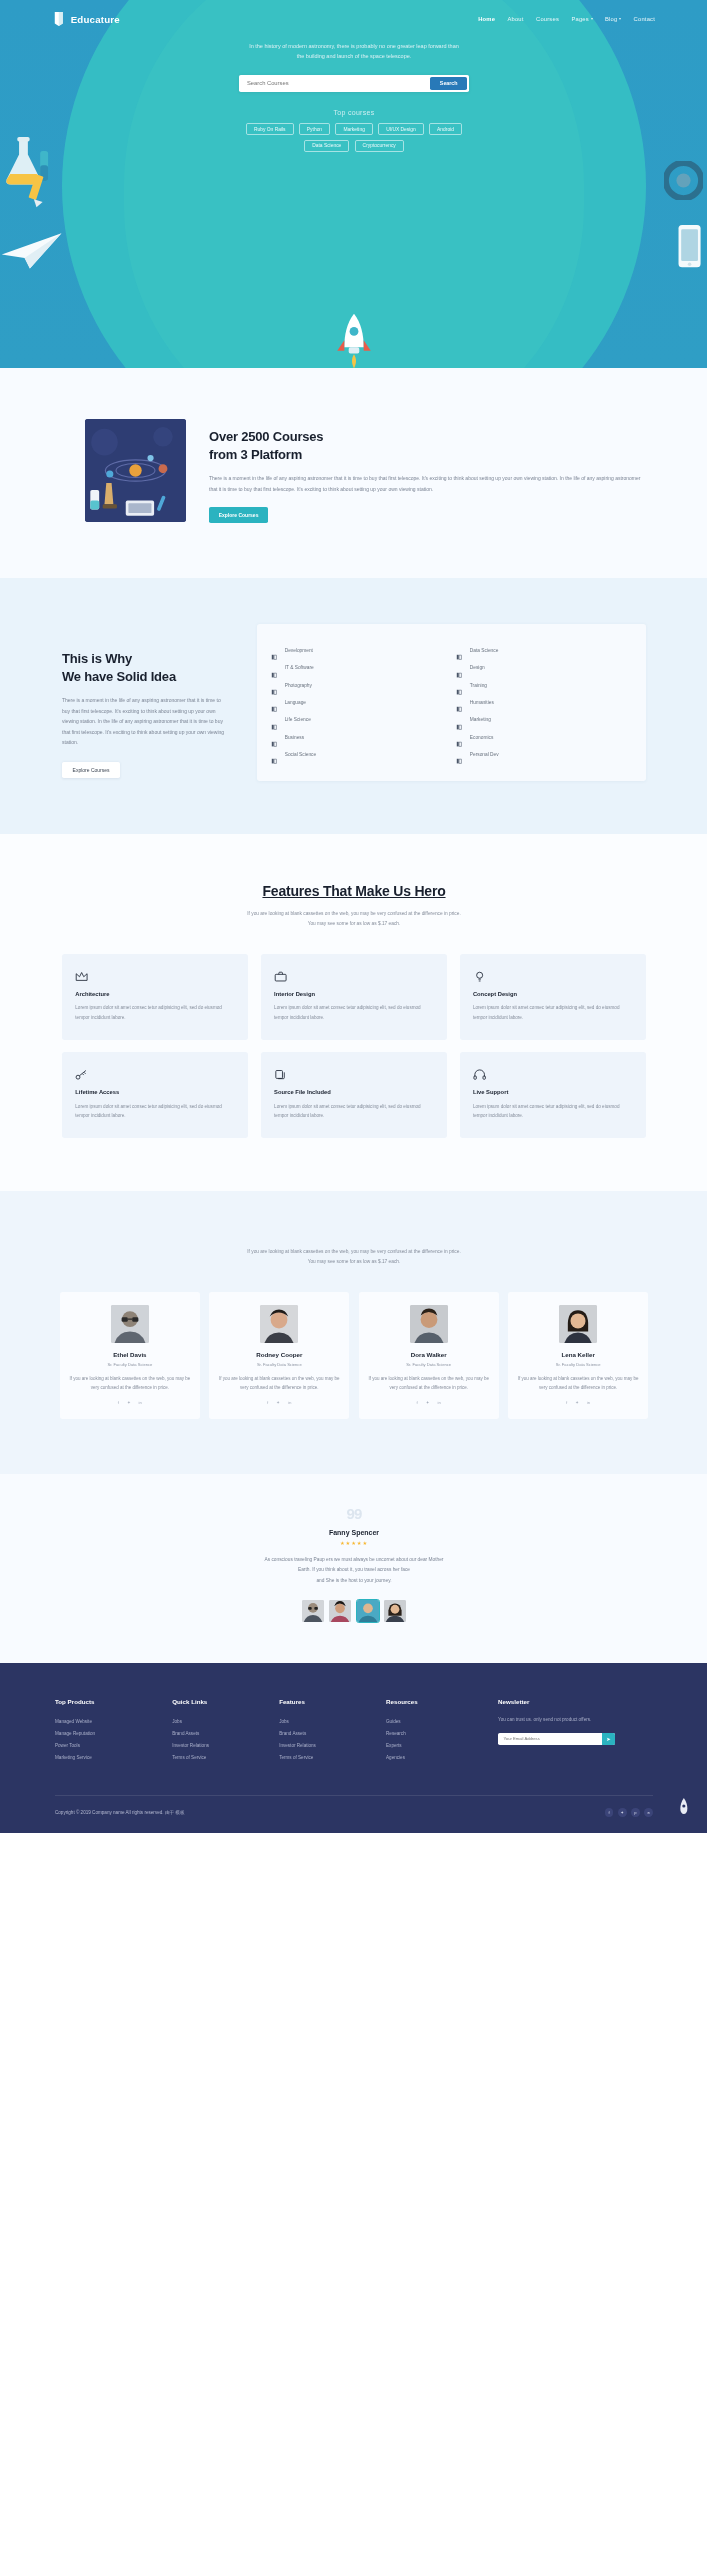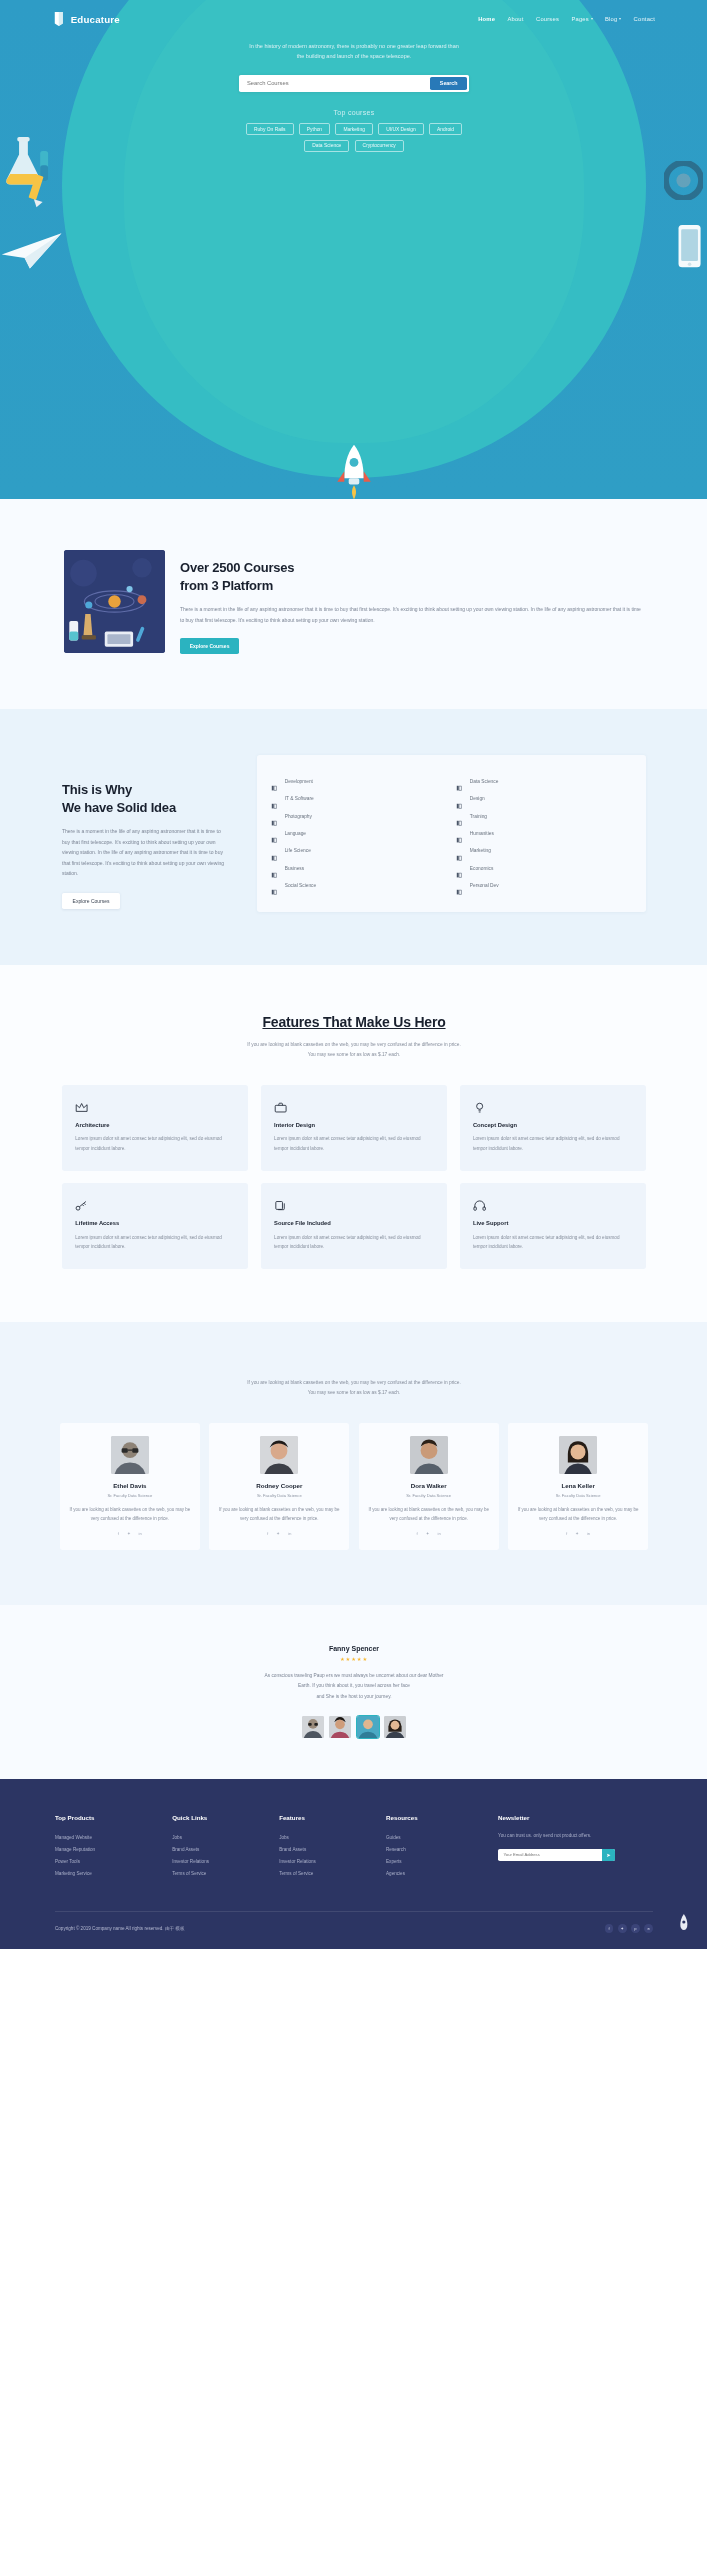--- a/index.html
+++ b/index.html
@@ -9,21 +9,21 @@
     font-family:"Liberation Sans", sans-serif;
     background:#ffffff;
     color:#2b3445;
     -webkit-font-smoothing:antialiased;
   }
   .wrap { width:708px; margin:0 auto; position:relative; overflow:hidden; }
 
   
   .hero {
     position:relative;
-    height:499px;
+    height:368px;
     background:#2a9fc4;
     background:linear-gradient(180deg,#2e9cc6 0%,#2f9ec5 100%);
     overflow:hidden;
   }
   .hero-blob {
     position:absolute; left:50%; top:-106px; transform:translateX(-50%);
     width:584px; height:584px; border-radius:50%;
     background:#36bfc4;
     opacity:.95;
   }
@@ -81,21 +81,21 @@
     border:0.9px solid rgba(255,255,255,.55); border-radius:1.8px;
     color:#f0fbfc; font-size:4.9px; padding:2.7px 7px; white-space:nowrap;
   }
   .rocket { position:absolute; left:50%; transform:translateX(-50%); bottom:-3.5px; z-index:6; }
 
   
   .prop { position:absolute; z-index:4; }
 
   
   .sec-courses { background:#f8fbff; padding:51px 0 55px 0; }
-  .courses-row { display:flex; gap:15px; padding:0 64px; align-items:flex-start; }
+  .courses-row { display:flex; gap:23px; padding:0 64px; align-items:flex-start;margin-left:21px; }
   .course-img {
     width:101px; height:103px; border-radius:2.7px; flex:0 0 101px;
     background:#2e3d73; position:relative; overflow:hidden;
   }
   .course-copy { flex:1; padding-top:8.8px; }
   .h2 { font-size:13px; font-weight:bold; line-height:1.38; color:#19202e; letter-spacing:-0.2px; }
   .p-body { font-size:5px; line-height:2.1; color:#7b8494; margin-top:9.7px; }
   .btn-primary {
     display:inline-block; margin-top:12.4px; background:#2bb3c0; color:#fff;
     font-size:5px; font-weight:bold; padding:5.3px 9.7px; border-radius:1.8px;
@@ -605,20 +605,21 @@
           <span>f</span>
           <span>✦</span>
           <span>in</span>
         </div>
       </div>
 
     </div>
   </section>
 
   <section class="sec-testi">
+    <div class="quote-mark">99</div>
     <div class="testi-name">Fanny Spencer</div>
     <div class="stars">★★★★★</div>
     <p class="testi-text">
       <span>As conscious traveling Paup ers we must always be uncornet about our dear Mother</span><br>
       <span>Earth. If you think about it, you travel across her face</span><br>
       <span>and She is the host to your journey.</span>
     </p>
     <div class="avatars">
       <div class="avatar-sm">
         <svg width="22" height="22" viewBox="0 0 25 25">

